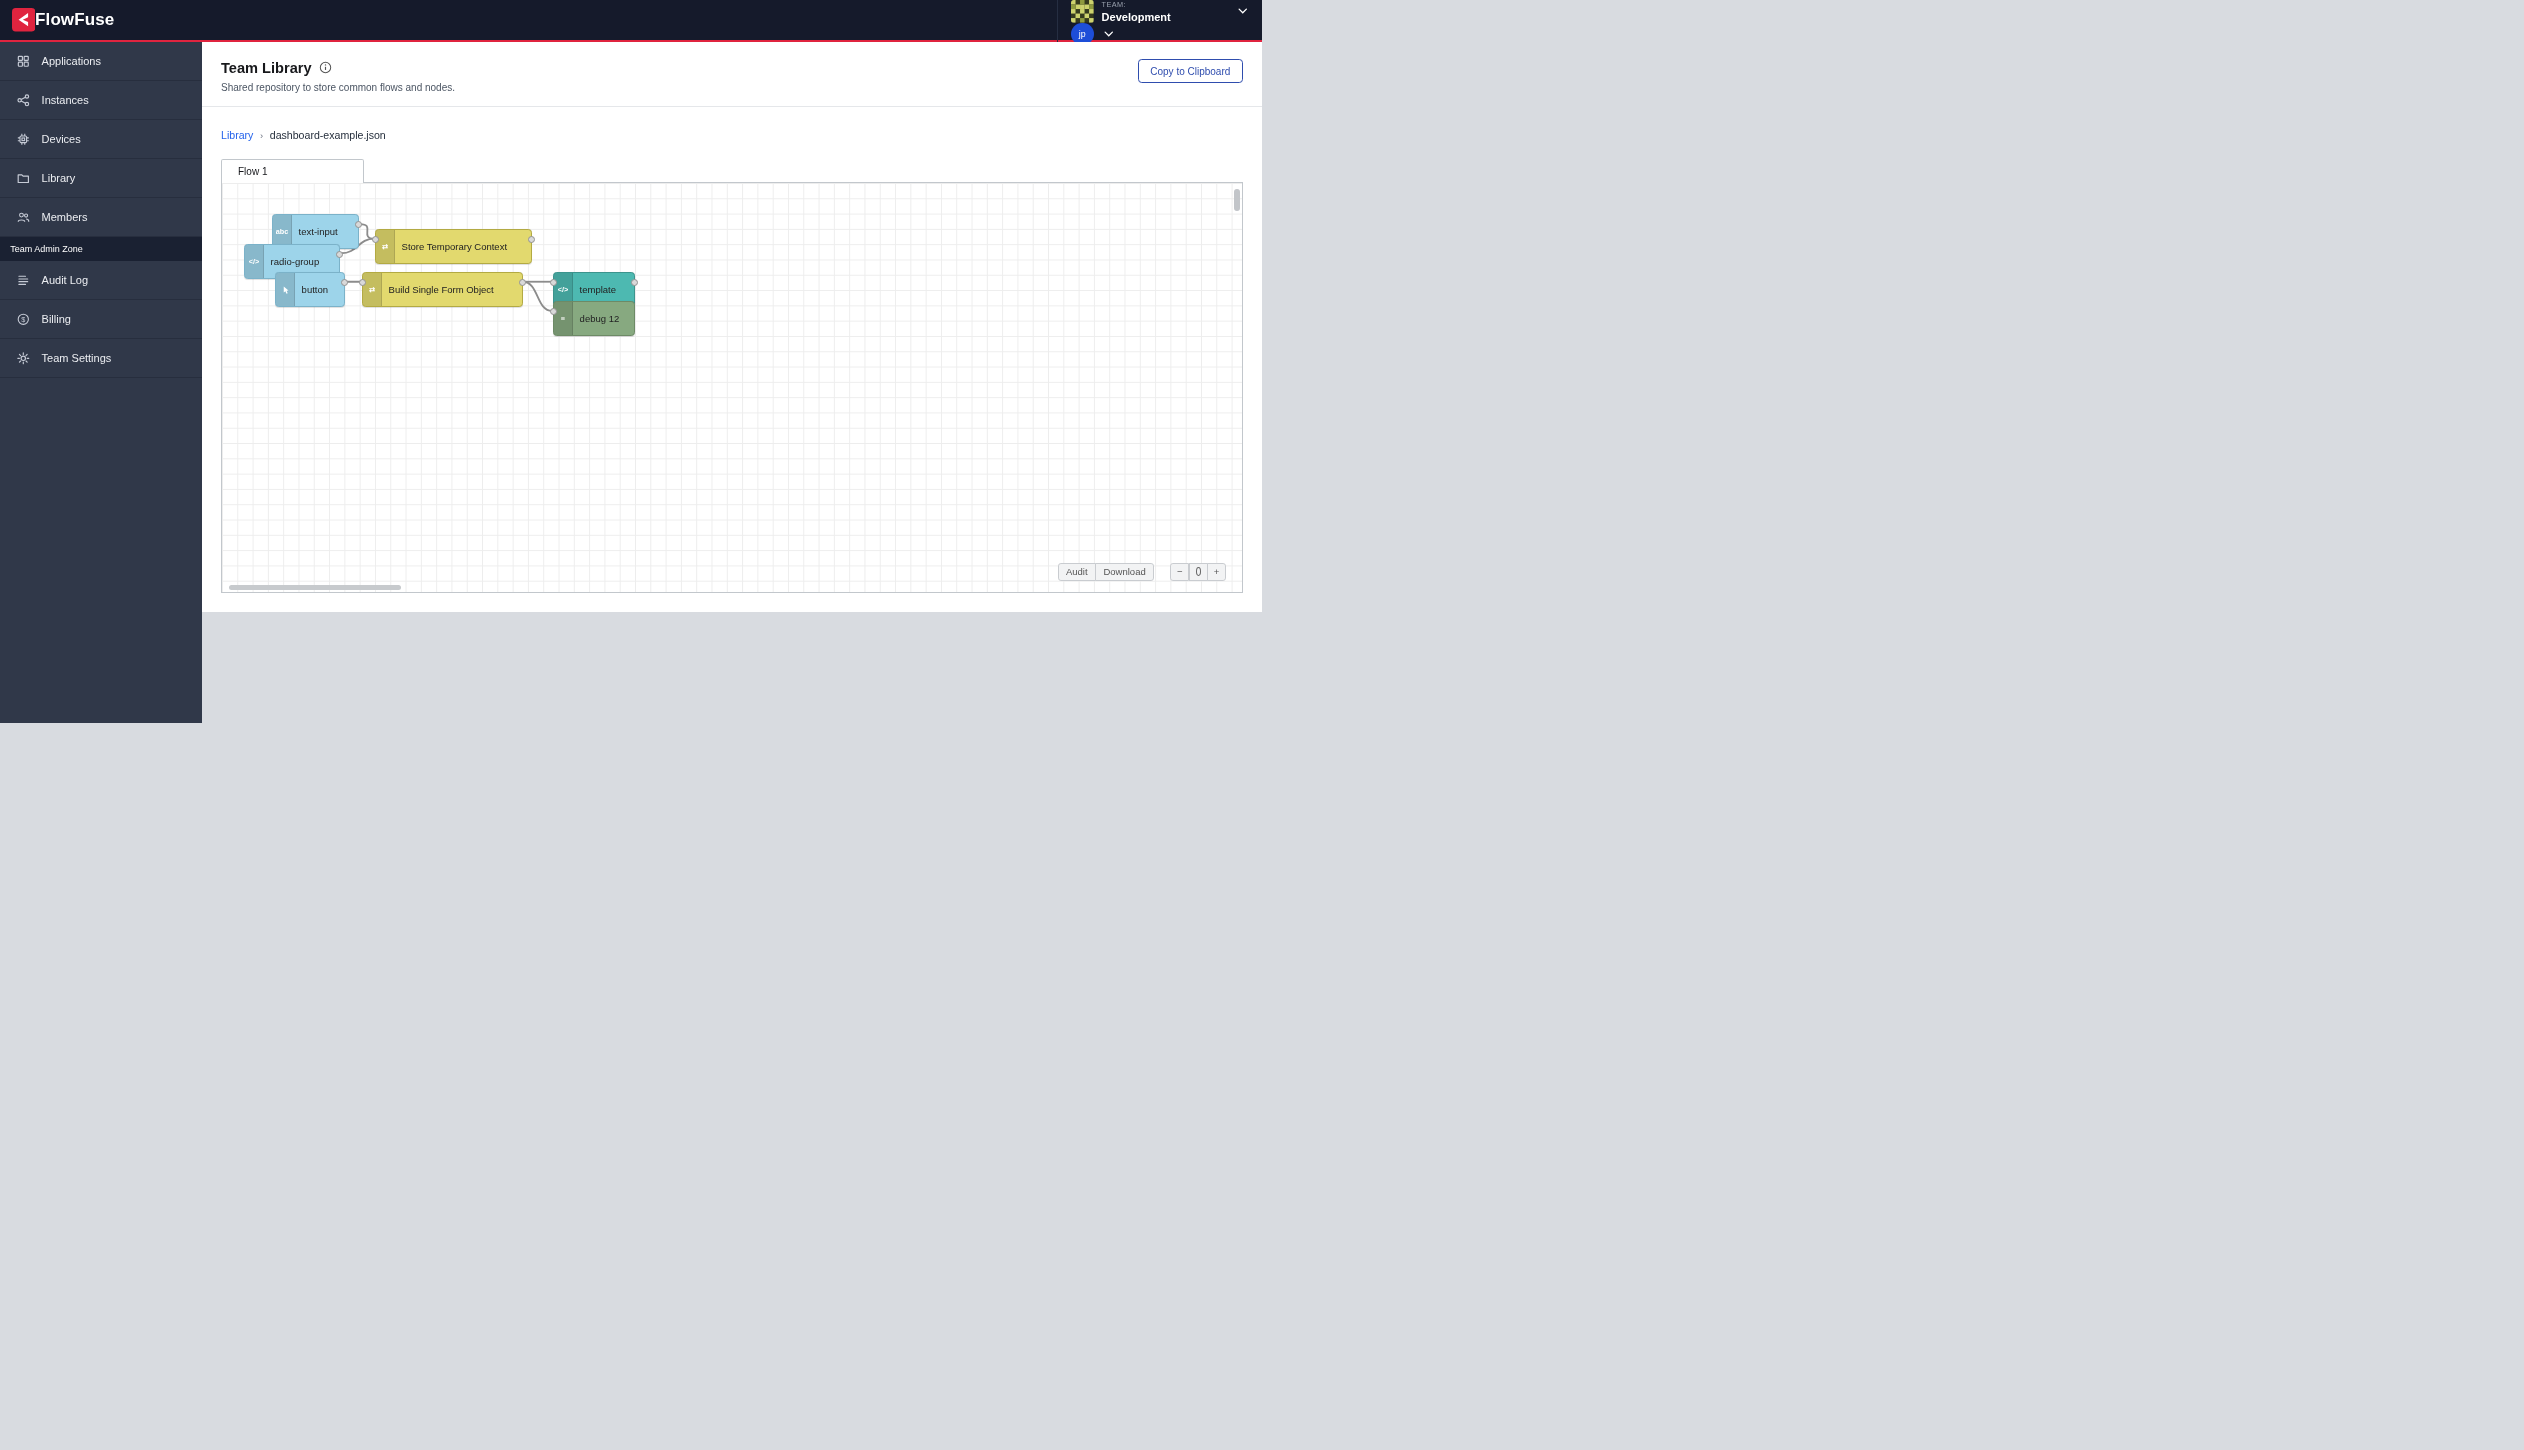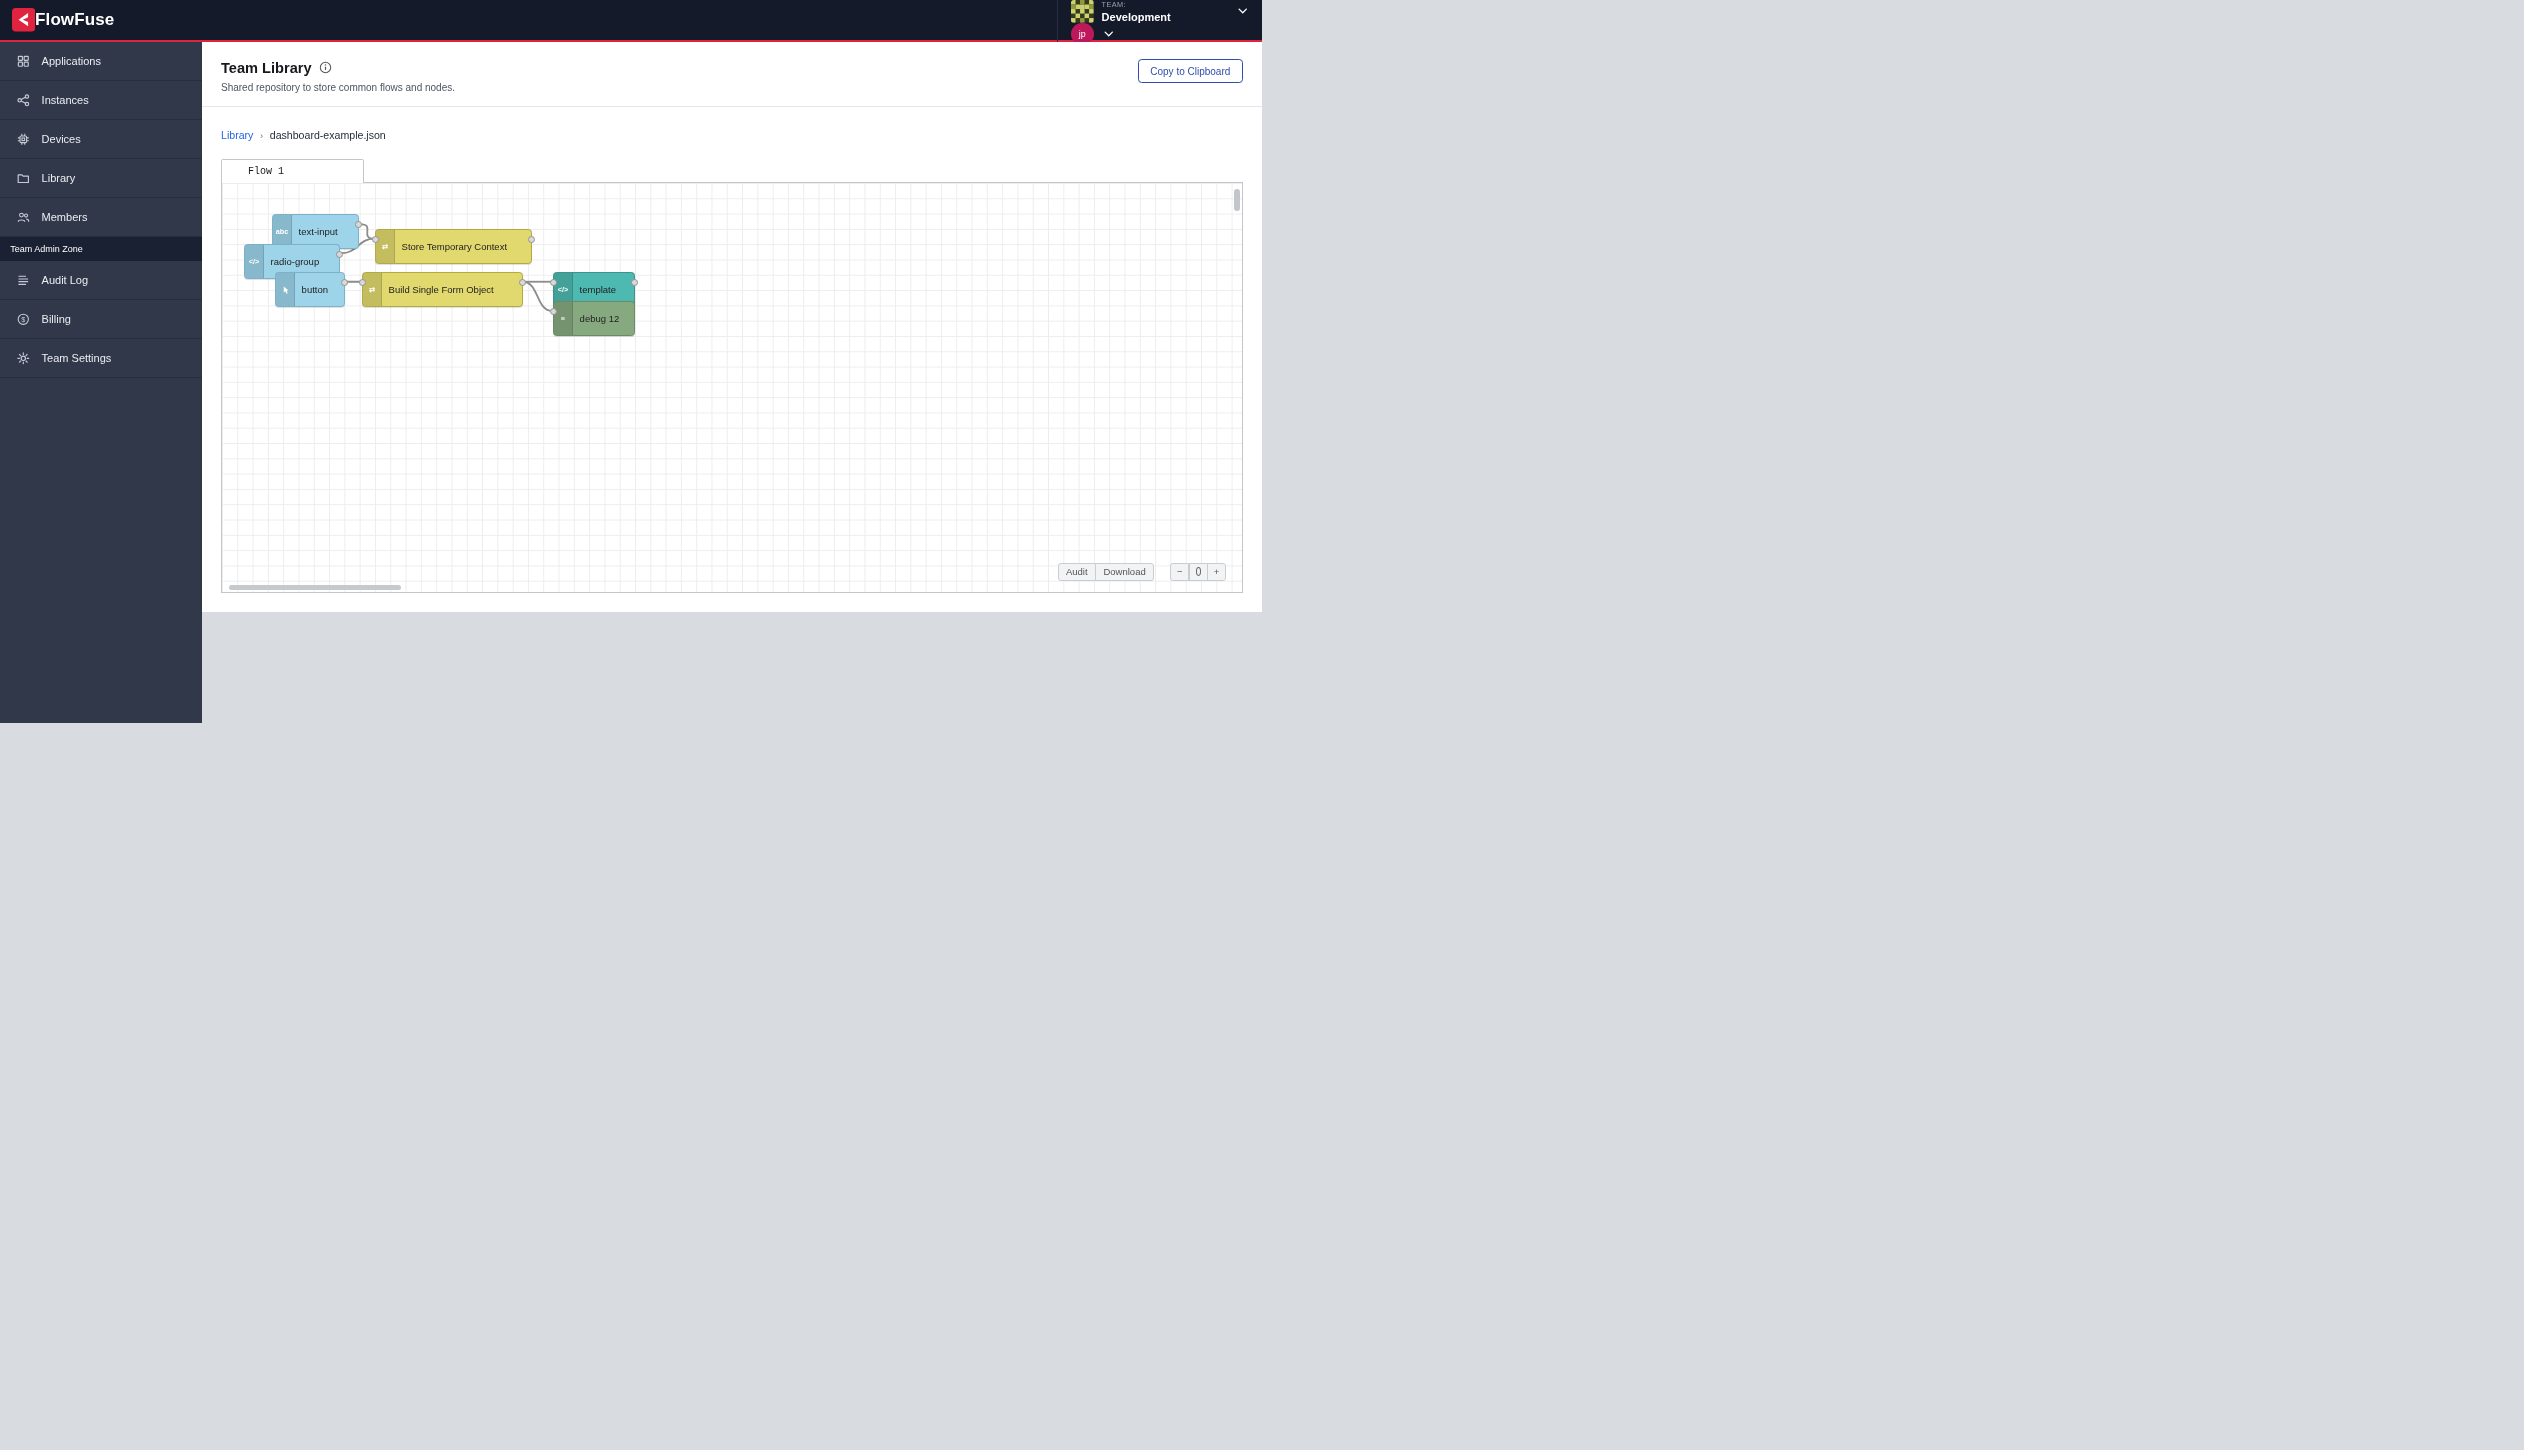--- a/index.html
+++ b/index.html
@@ -10,21 +10,21 @@
   .header{height:42px;background:#151a2b;border-bottom:2.2px solid #e0243f;display:flex;align-items:center;justify-content:space-between;padding-left:11.7px;}
   .logo{display:flex;align-items:center;cursor:pointer;}
   .logo-text{color:#fff;font-size:17px;font-weight:bold;letter-spacing:0.1px;}
   .header-right{display:flex;align-items:stretch;height:100%;flex-direction:column;}
   .team-select{display:flex;align-items:center;justify-content:space-between;width:205px;padding:0 14.6px 0 13px;border-left:0.7px solid #262e42;cursor:pointer;}
   .team-main{display:flex;align-items:center;gap:8px;}
   .team-labels{display:flex;flex-direction:column;gap:1.5px;}
   .team-label{font-size:7.3px;letter-spacing:0.4px;color:#9aa1ae;}
   .team-name{font-size:11px;font-weight:bold;color:#fff;}
   .user-select{display:flex;align-items:center;gap:10.2px;padding:0 14.6px 0 13px;border-left:0.7px solid #262e42;cursor:pointer;}
-  .avatar{width:22.6px;height:22.6px;border-radius:50%;background:#be185d;color:#fff;font-size:8.8px;font-weight:normal;display:flex;align-items:center;justify-content:center;}
+  .avatar{width:22.6px;height:22.6px;border-radius:50%;background:#1d4ed8;color:#fff;font-size:8.8px;font-weight:normal;display:flex;align-items:center;justify-content:center;}
 
   
   .app{display:flex;height:681px;}
   .sidebar{width:202px;background:#303849;flex:none;display:flex;flex-direction:column;}
   .nav-item{height:39px;flex:none;display:flex;align-items:center;gap:11px;padding-left:16px;color:#eceef2;font-size:11px;border-bottom:0.7px solid #272e3e;cursor:pointer;}
   .nav-item svg{flex:none;}
   .admin-label{height:24px;flex:none;display:flex;align-items:center;padding-left:10.2px;background:#1a2132;color:#fff;font-size:9px;}
 
   .main{flex:1;position:relative;background:#d8dbe0;}
   .content{background:#fff;height:570px;position:relative;}
@@ -34,21 +34,21 @@
   .page-title{font-size:14.6px;font-weight:bold;color:#17181b;}
   .page-sub{margin-top:6.6px;font-size:10px;color:#4b5563;}
   .copy-btn{position:absolute;top:17px;right:19px;height:24px;padding:0 11.7px;background:#fff;border:0.7px solid #2f4dae;border-radius:3.7px;color:#2f4dae;font-size:10px;font-family:inherit;cursor:pointer;}
 
   .breadcrumb{margin:22px 0 0 19px;font-size:10.6px;display:flex;align-items:center;gap:6.6px;}
   .crumb-link{color:#2563eb;cursor:pointer;}
   .crumb-sep{color:#6b7280;font-size:9.5px;}
   .crumb-current{color:#1f2937;}
 
   .flow-area{margin:18px 19px 0;}
-  .flow-tab{width:143px;height:24px;background:#fff;border:0.7px solid #c2c7cc;border-bottom:none;border-radius:2.2px 2.2px 0 0;display:flex;align-items:center;padding-left:26px;font-size:10px;color:#15161a;position:relative;z-index:3;margin-bottom:-0.7px;cursor:pointer;font-family:Liberation Mono, monospace;}
+  .flow-tab{width:143px;height:24px;background:#fff;border:0.7px solid #c2c7cc;border-bottom:none;border-radius:2.2px 2.2px 0 0;display:flex;align-items:center;padding-left:16px;font-size:10px;color:#15161a;position:relative;z-index:3;margin-bottom:-0.7px;cursor:pointer;}
   .canvas{position:relative;height:411px;border:0.7px solid #c2c7cc;background:#fff;overflow:hidden;
     background-image:linear-gradient(#ededed 0.7px,transparent 0.7px),linear-gradient(90deg,#ededed 0.7px,transparent 0.7px);
     background-size:15.3px 15.3px;cursor:grab;}
   .wires{position:absolute;left:0;top:0;z-index:1;}
   .wire{stroke:#8c8c8c;stroke-width:2.5;fill:none;}
   .nodes-layer{position:absolute;inset:0;z-index:2;}
   .flow-node{position:absolute;height:35px;border:0.7px solid;border-radius:3.7px;display:flex;align-items:stretch;font-size:9.5px;color:#222;box-shadow:0 0.7px 0.7px rgba(0,0,0,.12);cursor:move;}
   .flow-node .chip{width:19px;flex:none;display:flex;align-items:center;justify-content:center;background:rgba(0,0,0,.13);border-right:0.7px solid rgba(0,0,0,.12);border-radius:2.9px 0 0 2.9px;color:#fff;font-size:7.3px;font-weight:bold;}
   .flow-node .lbl{display:flex;align-items:center;padding:0 7.3px 0 6.6px;white-space:nowrap;}
   .port{position:absolute;width:7.3px;height:7.3px;background:#d9d9d9;border:0.7px solid #939393;border-radius:50%;top:5.1px;cursor:crosshair;}

